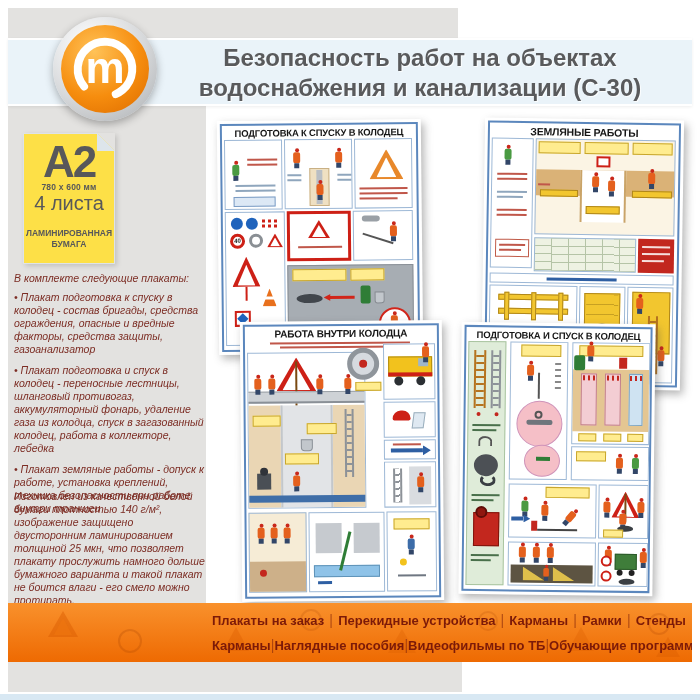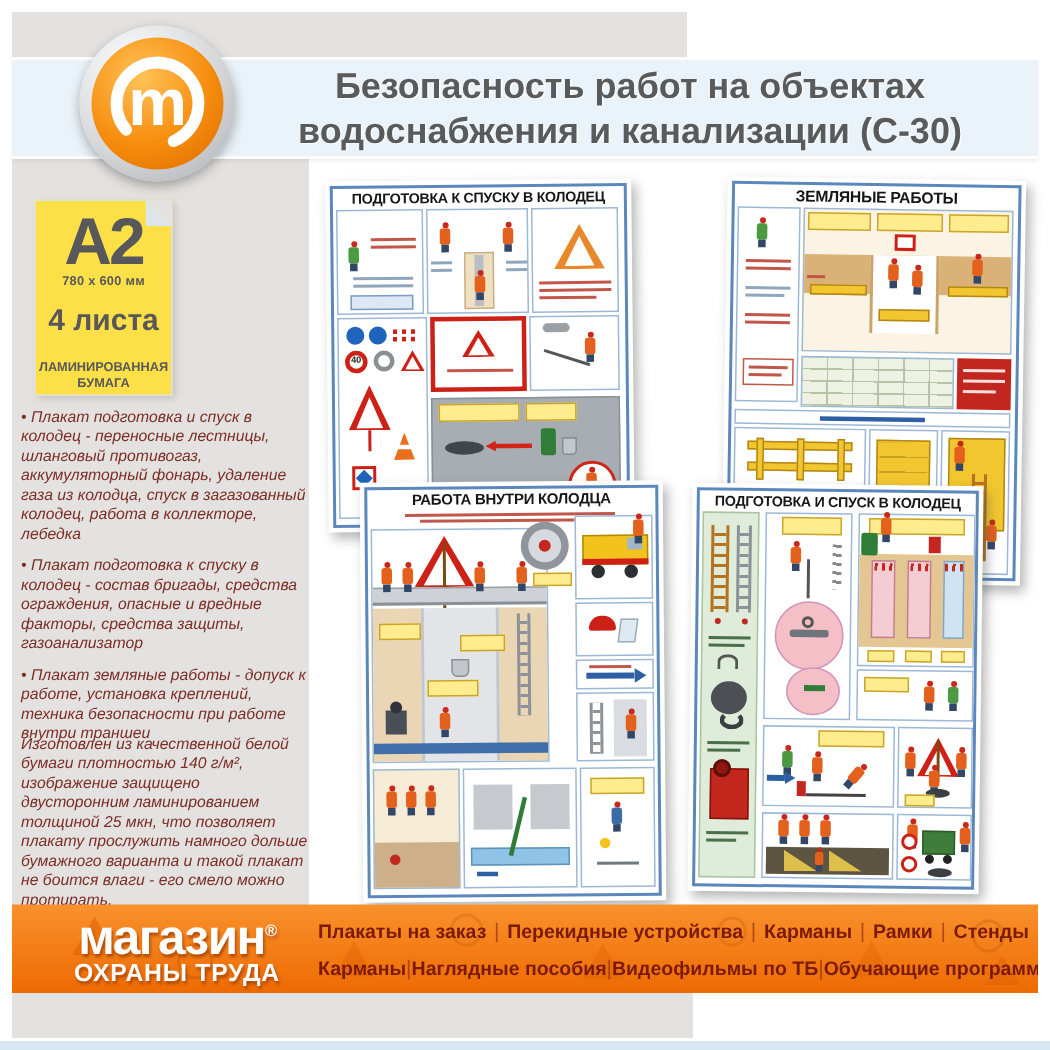--- a/index.html
+++ b/index.html
@@ -21,21 +21,21 @@
     box-shadow:0 3px 8px rgba(0,0,0,.3); z-index:5; }
   .brand-logo .orb { position:absolute; left:8px; top:8px; right:8px; bottom:8px; border-radius:50%;
     background:radial-gradient(circle at 38% 30%, #ffc257, #f68d0e 55%, #df6e00 95%); }
 
   
   .sheet-card { left:23px; top:133px; width:92px; height:131px; background:#fde047; border:1px solid #dfe3e6; box-shadow:2px 2px 5px rgba(0,0,0,.15); text-align:center; color:#58585a; }
   .fold-cut  { position:absolute; top:-1px; right:-1px; width:18px; height:18px; background:#e3e2e0; clip-path:polygon(0 0,100% 0,100% 100%); }
   .fold-flap { position:absolute; top:-1px; right:-1px; width:18px; height:18px; background:#dde5eb; clip-path:polygon(0 0,100% 100%,0 100%); }
   .fmt  { margin-top:8px; font-size:44px; font-weight:bold; line-height:40px; letter-spacing:-2px; }
   .dims { font-size:8.5px; font-weight:bold; letter-spacing:.2px; }
-  .sheets { margin-top:11px; font-size:20px; font-weight:bold; }
+  .sheets { font-size:20px; font-weight:normal; }
   .paper { margin-top:13px; font-size:8.5px; font-weight:bold; line-height:11px; }
 
   
   .side-sec { left:14px; width:192px; color:#7c2d24; }
   .side-h { font-size:23px; font-weight:bold; font-style:italic; color:#6e241c; margin-bottom:4px; }
   .side-intro { font-size:10.5px; font-style:italic; margin-bottom:7px; }
   #contents-list { list-style:none; }
   #contents-list li { font-size:10.5px; font-style:italic; line-height:13px; margin-bottom:8px; }
   #contents-list li::before { content:"• "; }
   .mat-body { font-size:10.5px; font-style:italic; line-height:13px; }
@@ -100,23 +100,24 @@
   <div class="fmt">A2</div>
   <div class="dims">780 x 600 мм</div>
   <div class="sheets">4 листа</div>
   <div class="paper">
     <div>ЛАМИНИРОВАННАЯ</div>
     <div>БУМАГА</div>
   </div>
 </div>
 
 <div class="ab side-sec" style="top:272px">
+  <div class="side-intro">В комплекте следующие плакаты:</div>
   <ul id="contents-list">
+      <li>Плакат подготовка к спуску в колодец - состав бригады, средства ограждения, опасные и вредные факторы, средства защиты, газоанализатор</li>
       <li>Плакат подготовка и спуск в колодец - переносные лестницы, шланговый противогаз, аккумуляторный фонарь, удаление газа из колодца, спуск в загазованный колодец, работа в коллекторе, лебедка</li>
-      <li>Плакат подготовка к спуску в колодец - состав бригады, средства ограждения, опасные и вредные факторы, средства защиты, газоанализатор</li>
       <li>Плакат земляные работы - допуск к работе, установка креплений, техника безопасности при работе внутри траншеи</li>
     </ul>
 </div>
 
 <div class="ab side-sec" style="top:490px">
   <div class="mat-body">Изготовлен из качественной белой бумаги плотностью 140 г/м², изображение защищено двусторонним ламинированием толщиной 25 мкн, что позволяет плакату прослужить намного дольше бумажного варианта и такой плакат не боится влаги - его смело можно протирать.</div>
 </div>
 
 <div class="poster" style="left:218px;top:120px;width:204px;height:234px;transform:rotate(-0.6deg);z-index:2">
   <div class="pin">
@@ -437,24 +438,20 @@
   <div class="fshape tric" style="left:40px;top:8px;width:30px;height:26px;background:#d95c00"></div>
   <div class="fshape tric" style="left:46px;top:15px;width:18px;height:17px;background:#f1780f"></div>
   <div class="fshape cir ab" style="left:110px;top:26px;width:24px;height:24px;border:2px solid rgba(160,60,0,.5)"></div>
   <div class="fshape tric" style="left:215px;top:24px;width:26px;height:24px;background:#d95c00;opacity:.35"></div>
   <div class="fshape cir ab" style="left:292px;top:6px;width:22px;height:22px;border:2px solid rgba(160,60,0,.4)"></div>
   <div class="fshape tric" style="left:380px;top:26px;width:28px;height:24px;background:#d95c00;opacity:.3"></div>
   <div class="fshape cir ab" style="left:470px;top:8px;width:20px;height:20px;border:2px solid rgba(160,60,0,.4)"></div>
   <div class="fshape tric" style="left:560px;top:24px;width:26px;height:24px;background:#d95c00;opacity:.3"></div>
   <div class="fshape cir ab" style="left:640px;top:10px;width:22px;height:22px;border:2px solid rgba(160,60,0,.45)"></div>
   <div class="fshape tric" style="left:648px;top:34px;width:24px;height:20px;background:#d95c00;opacity:.35"></div>
-  <div class="flogo">
-    <div class="l1"><span>магазин</span><span class="reg">®</span></div>
-    <div class="l2">ОХРАНЫ ТРУДА</div>
-  </div>
   <div class="menus">
     <div class="mrow" id="menu-row-1">
         <span class="mi">Плакаты на заказ</span>
         <span class="sep">|</span>
         <span class="mi">Перекидные устройства</span>
         <span class="sep">|</span>
         <span class="mi">Карманы</span>
         <span class="sep">|</span>
         <span class="mi">Рамки</span>
         <span class="sep">|</span>

